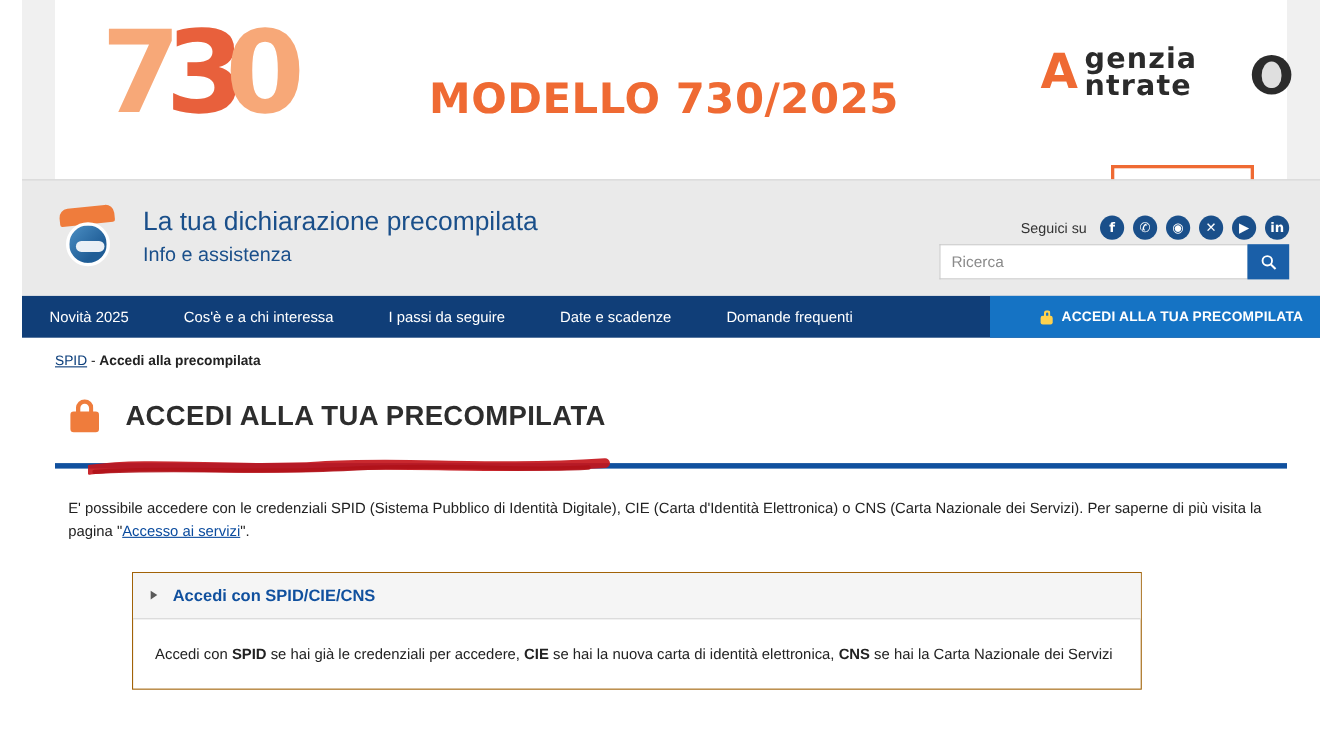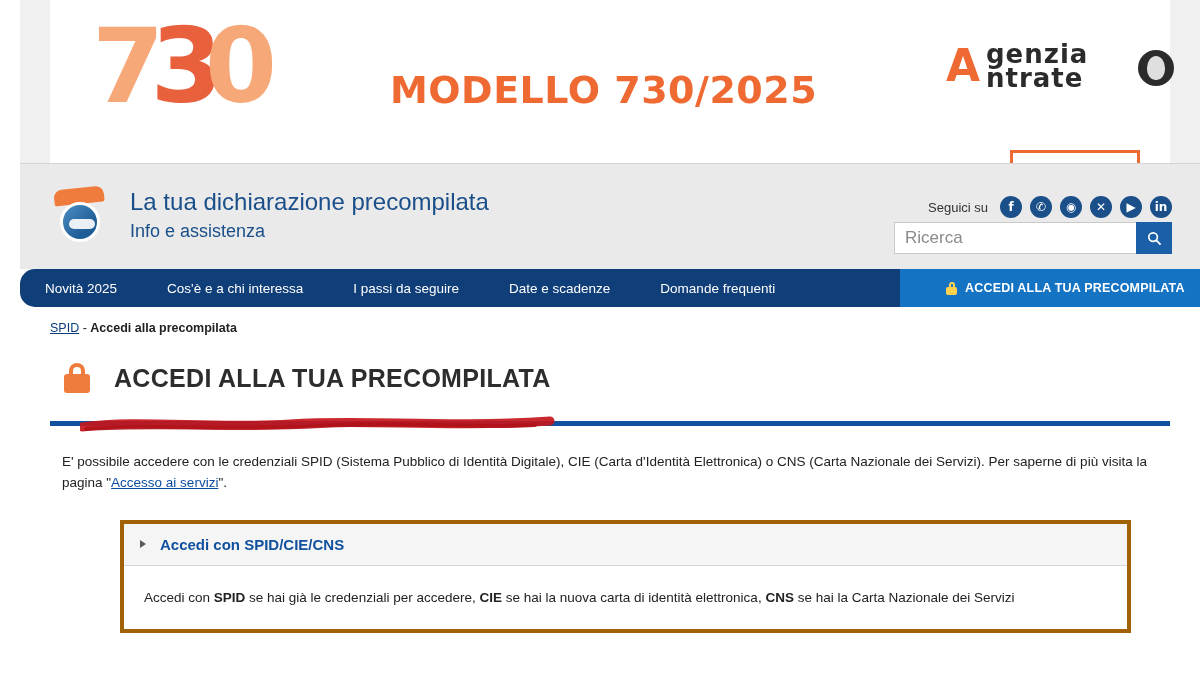--- a/index.html
+++ b/index.html
@@ -126,36 +126,35 @@
     font-size: 12px; font-weight: bold;
     display: flex; align-items: center; justify-content: center;
     font-family: "DejaVu Sans", sans-serif;
   }
   .searchbox {
     position: absolute; right: 28px; top: 58px;
     display: flex; width: 318px; height: 32px;
   }
   .searchbox input {
     flex: 1; border: 1px solid #c9c9c9; border-right: 0;
-    padding: 0 10px; font-size: 17px; color: #444; background: #fff;
+    padding: 0 10px; font-size: 14px; color: #444; background: #fff;
     font-family: "Liberation Sans", sans-serif;
-    margin-left: 40px;
   }
   .searchbox input::placeholder { color: #8a8a8a; }
   .search-btn {
     width: 38px; background: #1a5fa8; border: 0; color: #fff;
     display: flex; align-items: center; justify-content: center;
     cursor: pointer;
   }
   .search-btn svg { display: block; }
 
   
   .nav {
     position: relative; height: 38px; background: #103e78;
-    display: flex; align-items: stretch; border-radius: 15px;
+    display: flex; align-items: stretch;
   }
   .nav-item {
     display: flex; align-items: center;
     padding: 0 25px;
     color: #ffffff; font-size: 13.5px; white-space: nowrap;
     cursor: pointer;
   }
   .nav-cta {
     position: absolute; right: 0; top: 0; height: 38px;
     width: 300px; background: #1573c4;
@@ -217,22 +216,22 @@
   .intro {
     margin: 26px 30px 0 42px;
     font-size: 13.5px; color: #222; line-height: 1.55;
     max-width: 1105px;
   }
   .intro a { color: #0a4b9e; text-decoration: underline; }
 
   
   .accordion {
     margin: 26px 0 0 100px;
-    width: 1011px;
-    border: 4px solid #a16207;
+    width: 918px;
+    border: 1px solid #a16207;
     background: #fff;
   }
   .acc-head {
     height: 42px; background: #f5f5f5;
     border-bottom: 1px solid #d6d6d6;
     display: flex; align-items: center;
     padding-left: 16px; gap: 14px;
     cursor: pointer;
   }
   .acc-caret {

